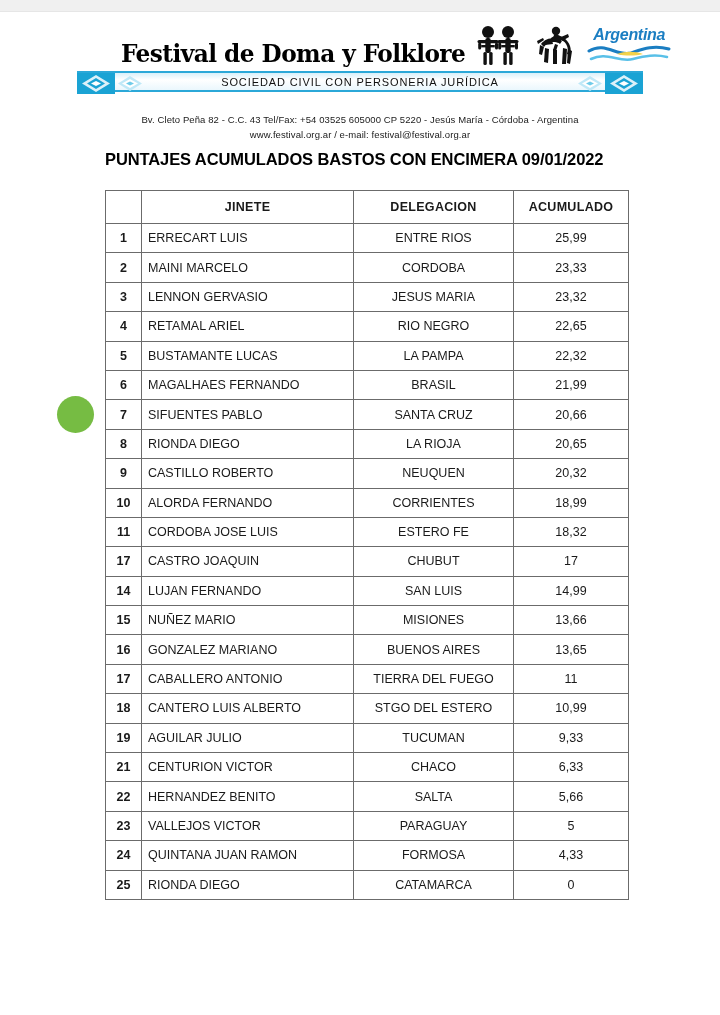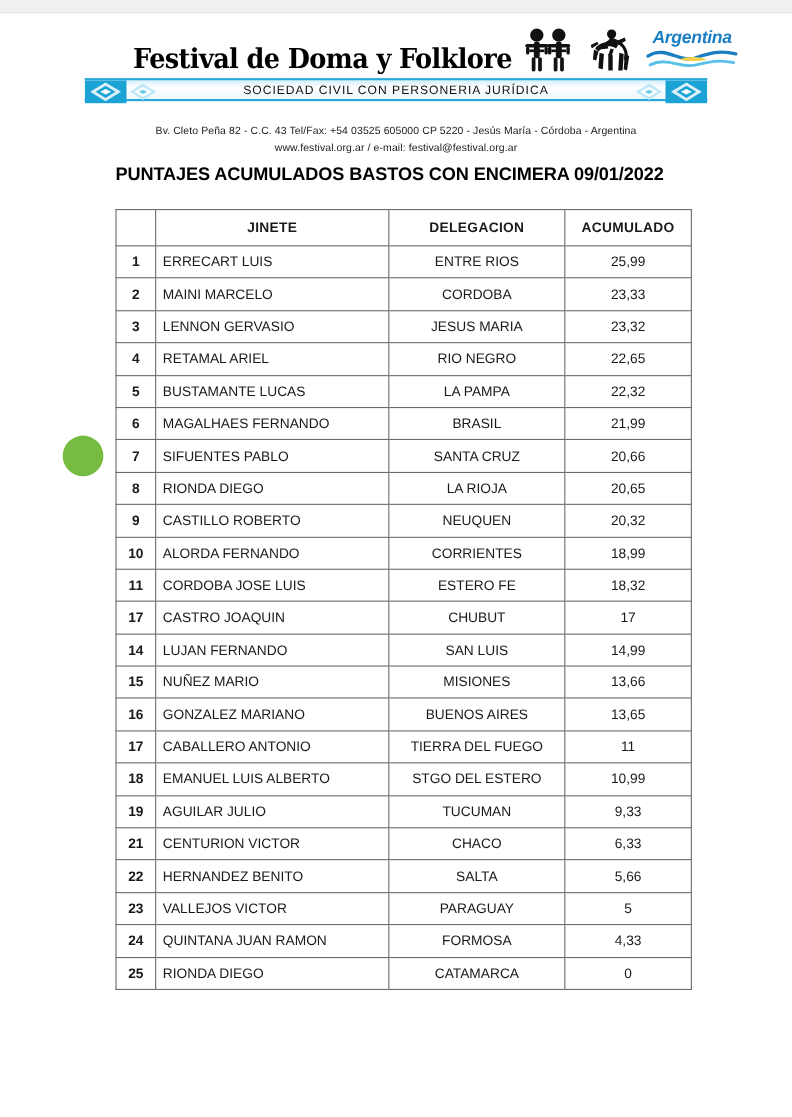--- a/index.html
+++ b/index.html
@@ -370,21 +370,21 @@
         <td class="cell-acum">13,65</td>
       </tr>
       <tr>
         <td class="cell-rank">17</td>
         <td class="cell-rider">CABALLERO ANTONIO</td>
         <td class="cell-deleg">TIERRA DEL FUEGO</td>
         <td class="cell-acum">11</td>
       </tr>
       <tr>
         <td class="cell-rank">18</td>
-        <td class="cell-rider">EMANUEL LUIS ALBERTO</td>
+        <td class="cell-rider">CANTERO LUIS ALBERTO</td>
         <td class="cell-deleg">STGO DEL ESTERO</td>
         <td class="cell-acum">10,99</td>
       </tr>
       <tr>
         <td class="cell-rank">19</td>
         <td class="cell-rider">AGUILAR JULIO</td>
         <td class="cell-deleg">TUCUMAN</td>
         <td class="cell-acum">9,33</td>
       </tr>
       <tr>

